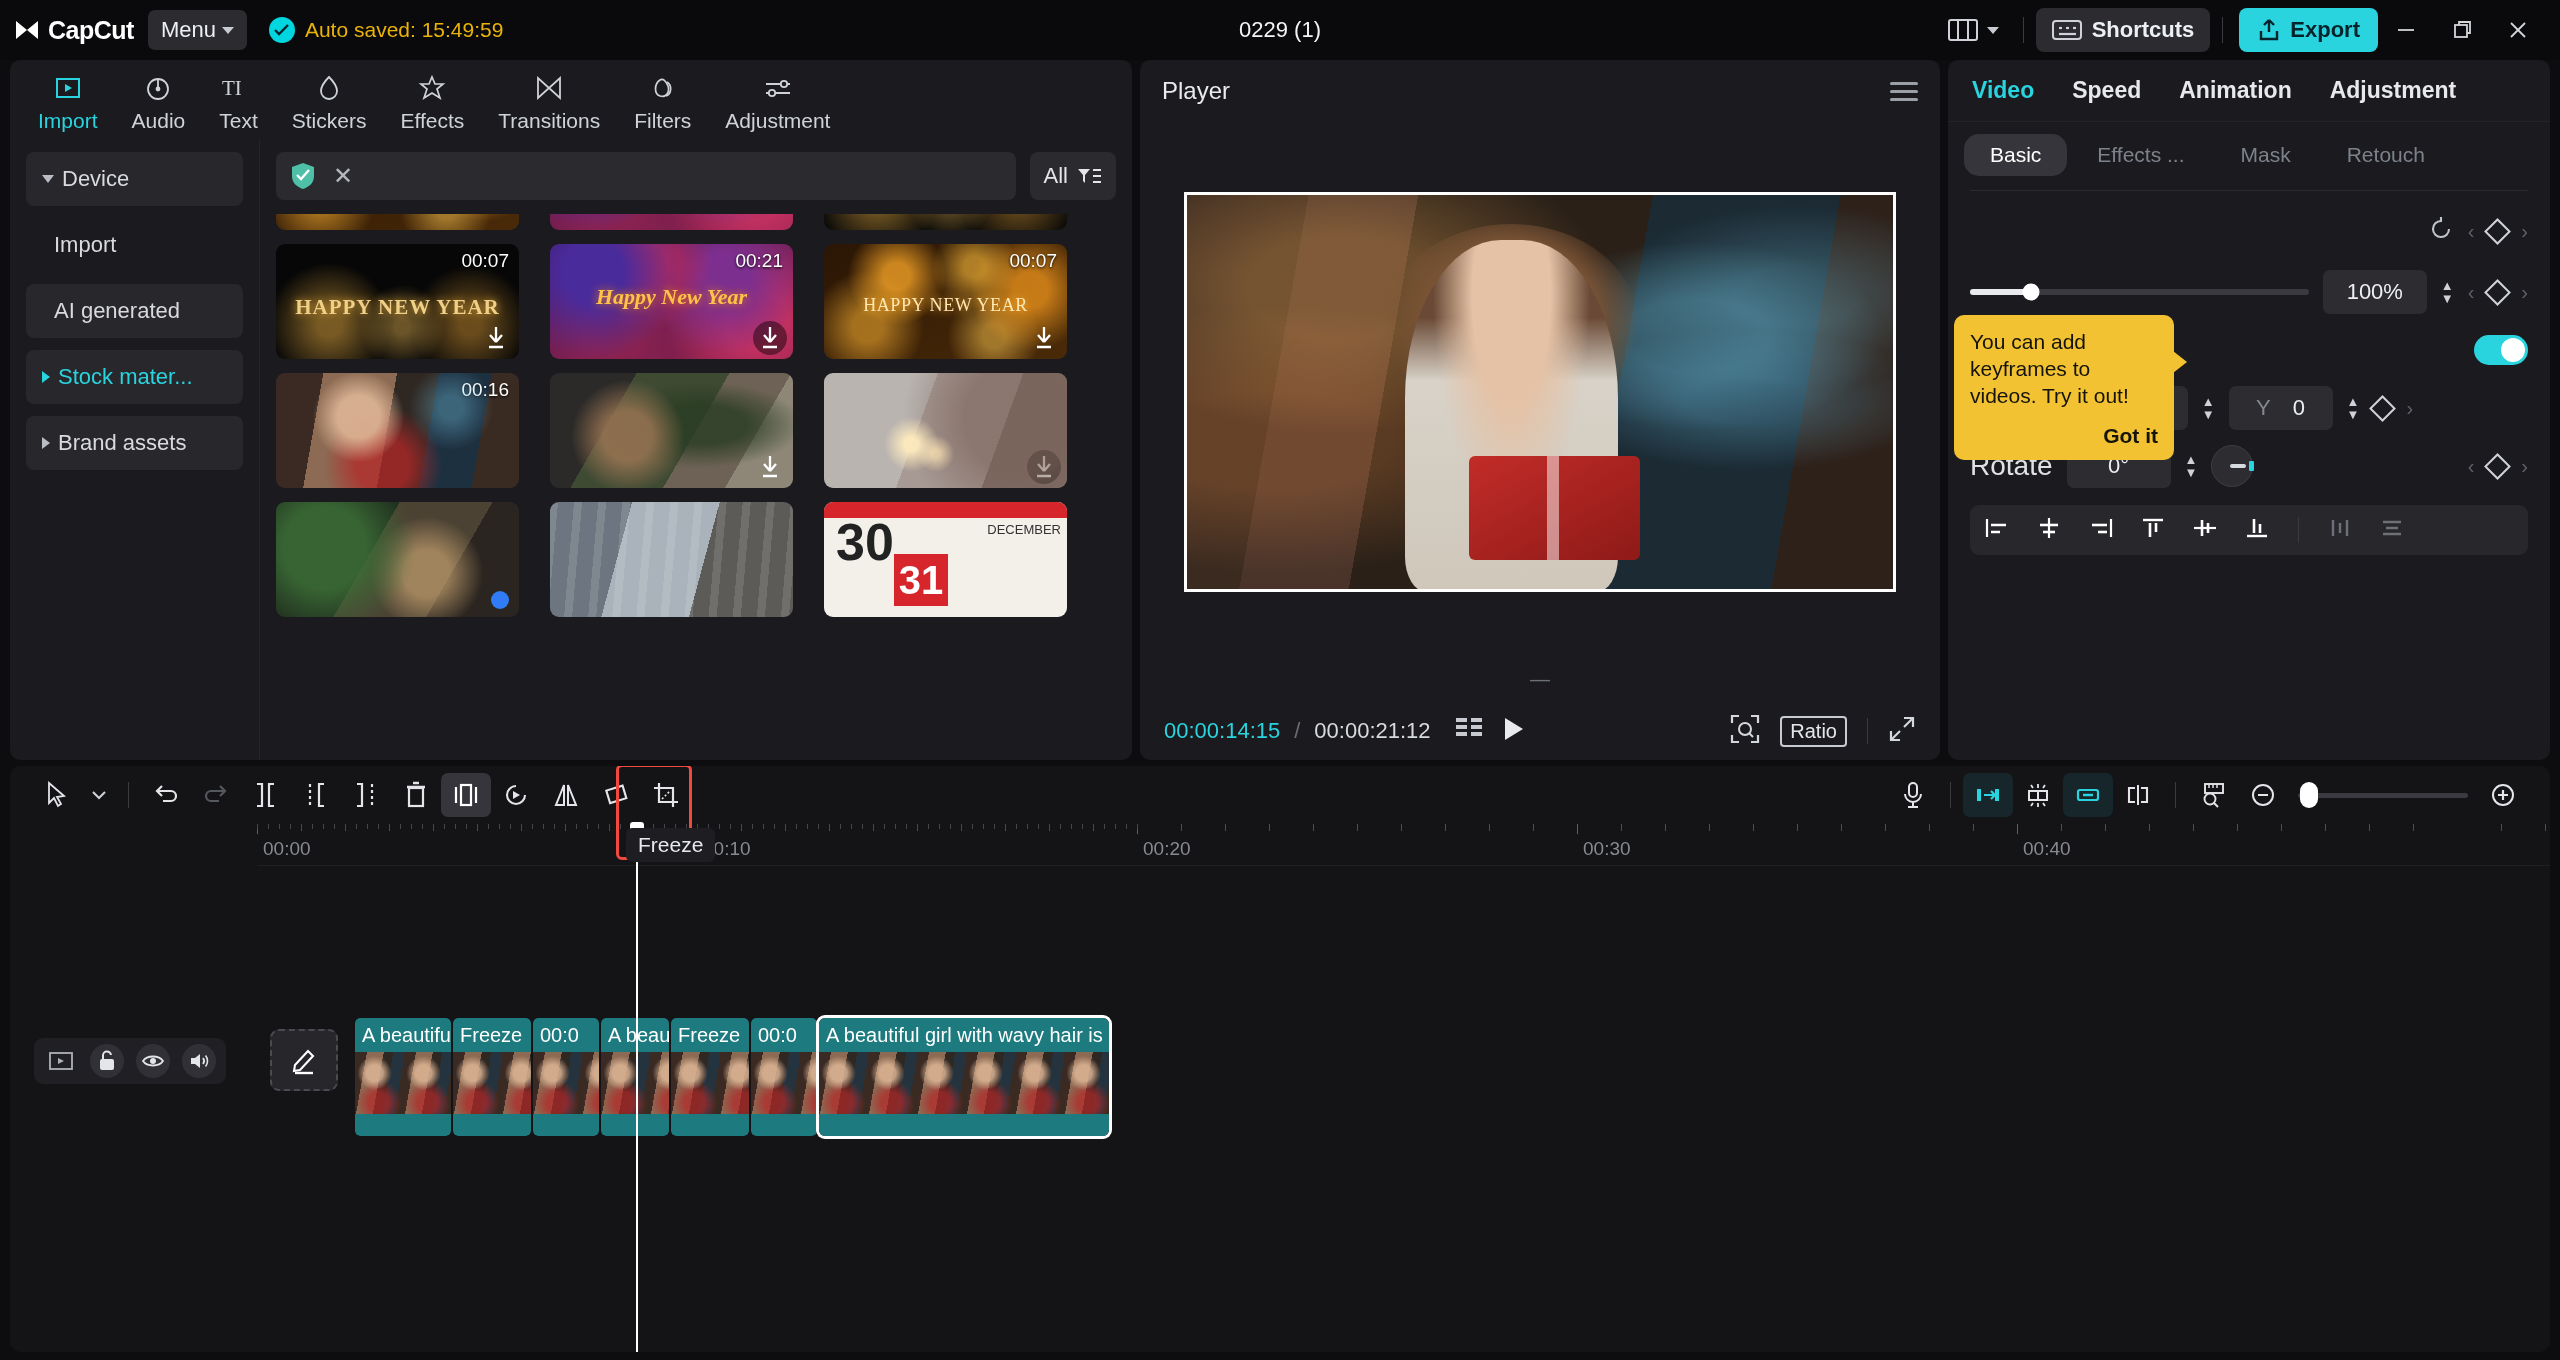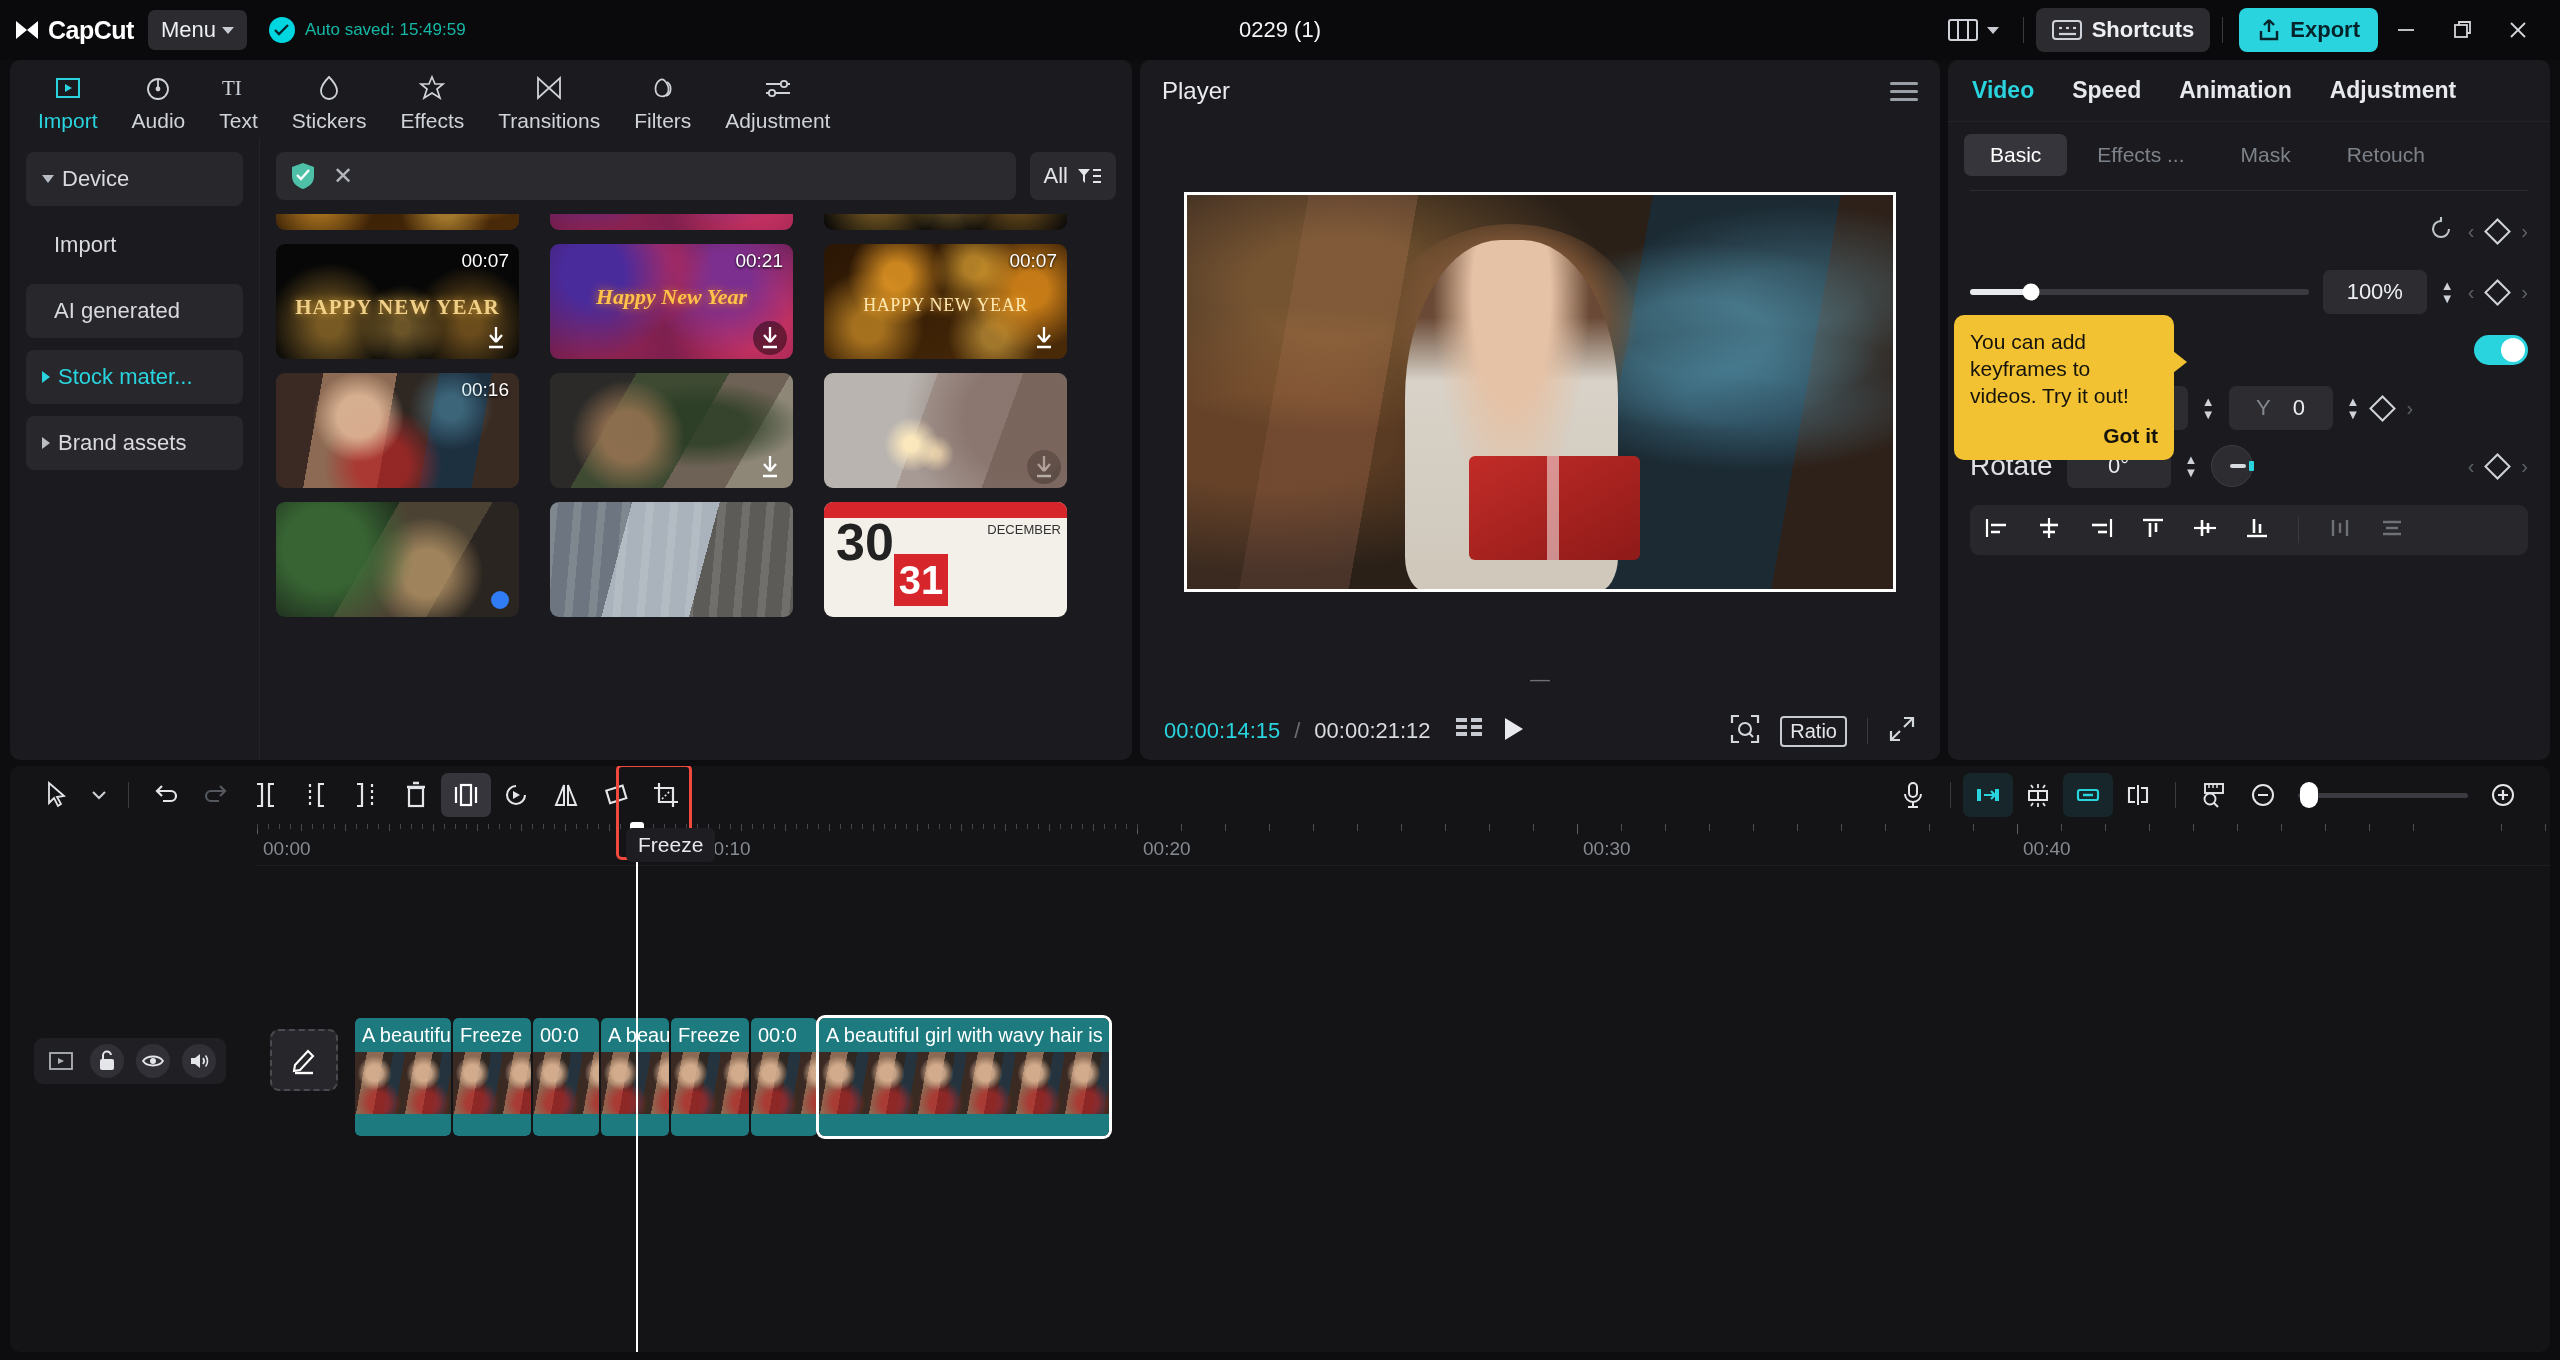--- a/index.html
+++ b/index.html
@@ -20,21 +20,21 @@
   .logo-wrap { display: flex; align-items: center; gap: 8px; margin-right: 14px; }
   .logo-mark { width: 26px; height: 22px; }
   .logo-text { font-size: 25px; font-weight: 700; letter-spacing: -.5px; color: #fff; }
   .menu-btn {
     background: #2b2b30; border-radius: 7px; height: 40px; padding: 0 13px;
     display: flex; align-items: center; gap: 6px; font-size: 22px; color: #eceff3; cursor: pointer;
   }
   .caret { width: 0; height: 0; border-left: 6px solid transparent; border-right: 6px solid transparent; border-top: 7px solid #c8ccd2; }
   .autosave { display: flex; align-items: center; gap: 10px; margin-left: 22px; }
   .check-badge { width: 26px; height: 26px; border-radius: 50%; background: #00d6e0; display: flex; align-items: center; justify-content: center; }
-  .autosave-text { font-size: 17px; color: #14b8a6; }
+  .autosave-text { font-size: 21px; color: #eab308; }
   .proj-title {
     position: absolute; left: 0; right: 0; text-align: center; font-size: 22px; color: #f2f4f7; pointer-events: none;
   }
   .tb-right { margin-left: auto; display: flex; align-items: center; gap: 0px; z-index: 2; }
   .layout-btn { display: flex; align-items: center; gap: 9px; padding: 0 12px; cursor: pointer; }
   .vsep { width: 1px; height: 26px; background: #3a3a40; margin: 0 12px; }
   .shortcuts-btn {
     background: #2b2b30; border-radius: 8px; height: 44px; padding: 0 16px;
     display: flex; align-items: center; gap: 10px; font-size: 22px; font-weight: 700; color: #eceff3; cursor: pointer;
   }
@@ -178,21 +178,21 @@
   .pb-icons { display: flex; align-items: center; gap: 18px; margin-left: 10px; }
   .pb-right { margin-left: auto; display: flex; align-items: center; gap: 20px; }
   .ratio-btn { border: 2px solid #c7cbd1; border-radius: 4px; padding: 2px 8px; font-size: 20px; color: #e4e7ea; cursor: pointer; }
 
   
   .props { flex: 1; background: #1b1b1f; border-radius: 10px; display: flex; flex-direction: column; overflow: hidden; position: relative; }
   .prop-tabs { height: 62px; flex: 0 0 62px; display: flex; align-items: center; gap: 38px; padding: 0 24px; border-bottom: 1px solid #242428;}
   .ptab { font-size: 23px; font-weight: 700; color: #e7e9ed; cursor: pointer; }
   .ptab.active { color: #2ad4df; }
   .sub-tabs { display: flex; align-items: center; padding: 12px 16px 0 16px; gap: 4px; }
-  .stab { font-size: 21px; color: #7d828a; padding: 9px 26px; border-radius: 7px; cursor: pointer; }
+  .stab { font-size: 21px; color: #7d828a; padding: 9px 26px; border-radius: 15px; cursor: pointer; }
   .stab.active { background: #35353b; color: #fff; }
   .prop-divider { height: 1px; background: #2b2b30; margin: 14px 22px 0 22px; }
   .prop-body { flex: 1; padding: 8px 22px 0 22px; position: relative; }
   .prow { display: flex; align-items: center; min-height: 58px; gap: 14px; }
   .plabel { font-size: 28px; color: #dfe1e5; }
   .kf-grp { margin-left: auto; display: flex; align-items: center; gap: 14px; }
   .diamond { width: 19px; height: 19px; border: 2px solid #cfd3d9; transform: rotate(45deg); }
   .chev { color: #5e636a; font-size: 20px; }
   .slider { position: relative; height: 6px; background: #3a3a40; border-radius: 3px; flex: 1; }
   .slider .fill { position: absolute; left: 0; top: 0; bottom: 0; width: 20%; background: #e8eaee; border-radius: 3px; }

